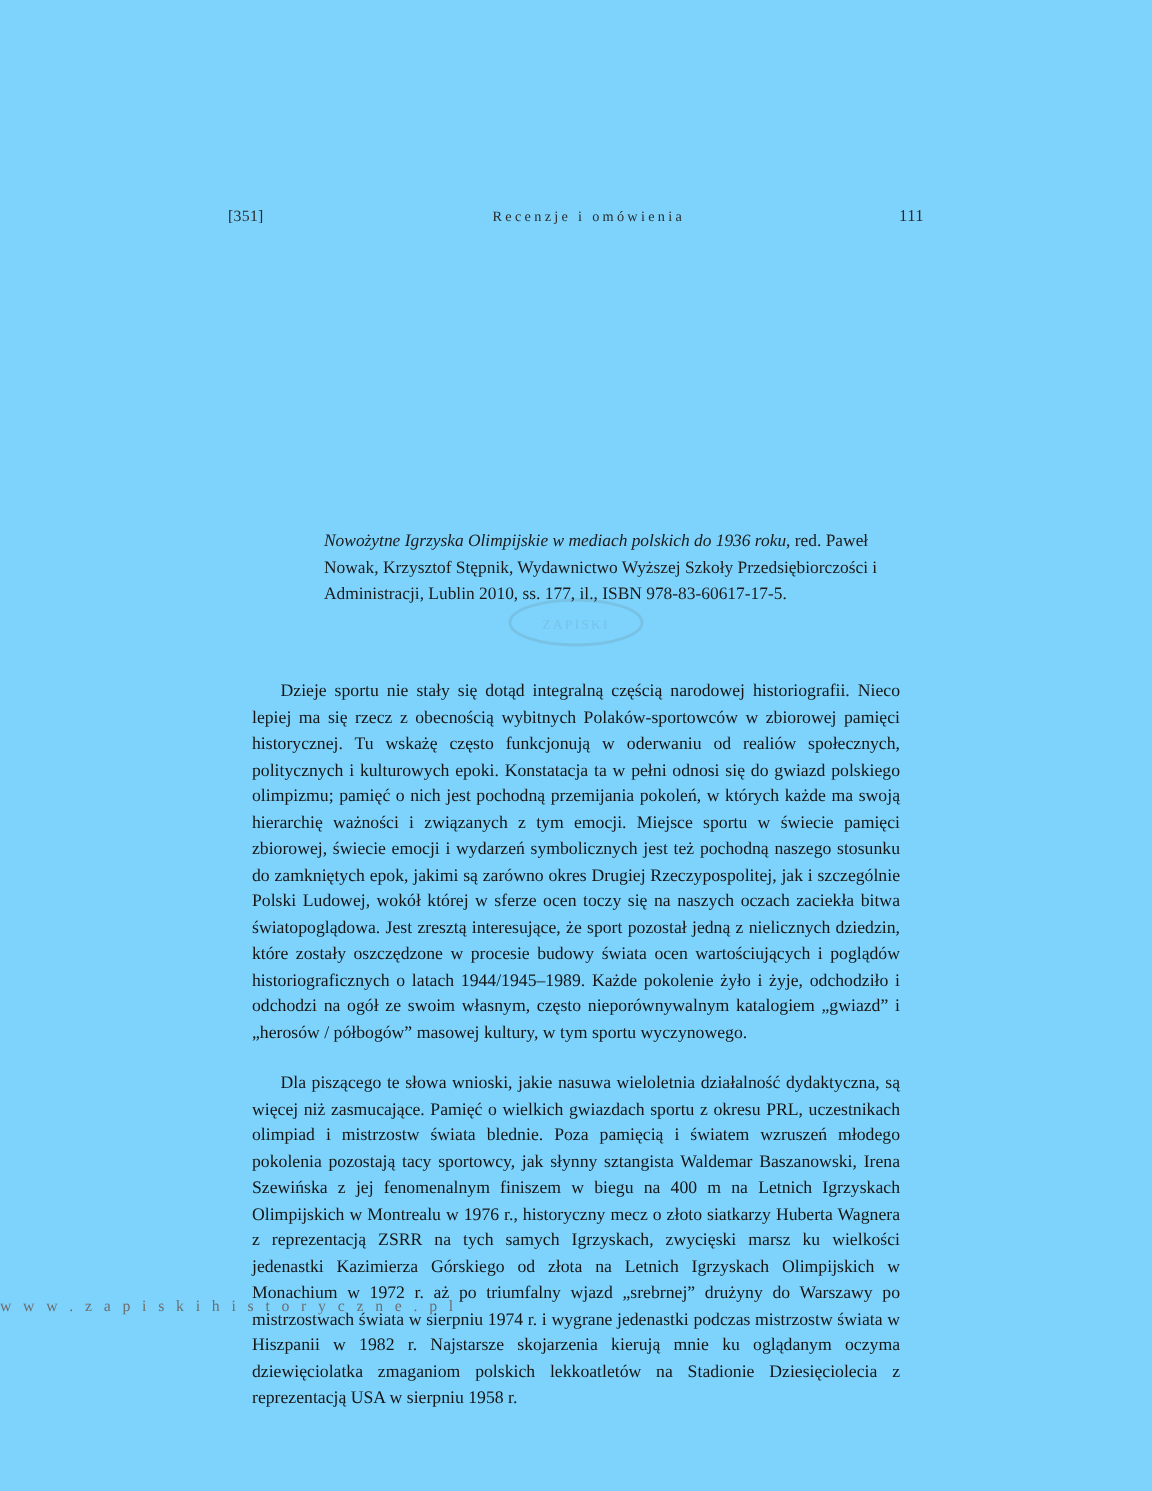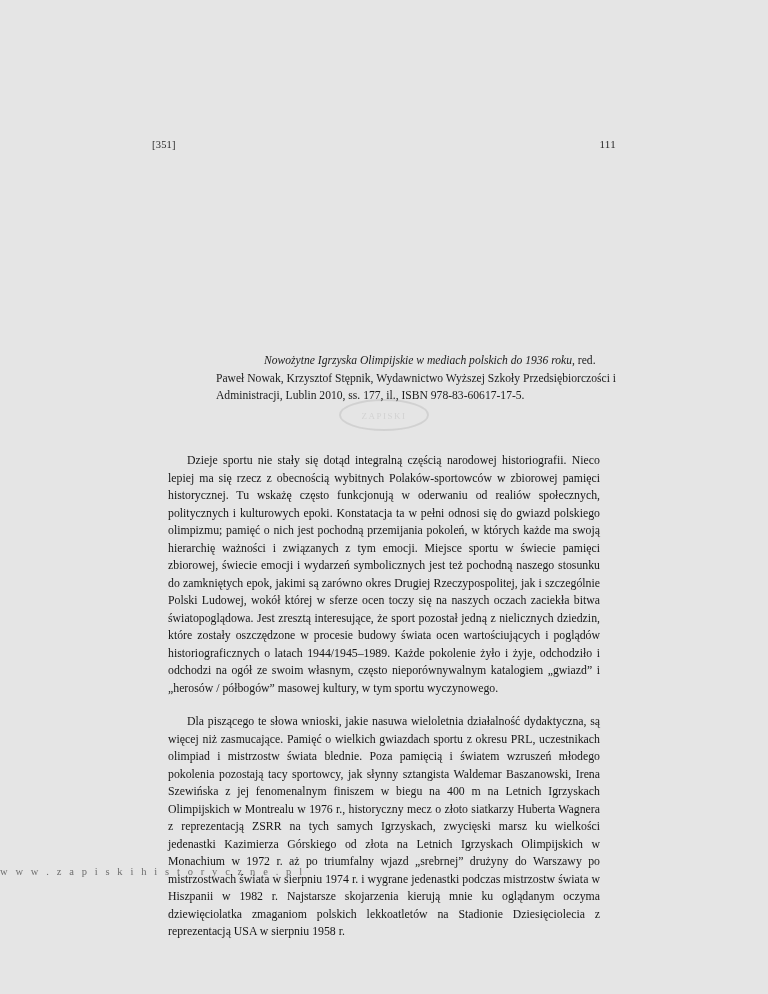--- a/index.html
+++ b/index.html
@@ -12,21 +12,21 @@
     height: 994px;
     position: relative;
     font-family: "Liberation Serif", serif;
     color: #1b1b1b;
     overflow: hidden;
   }
 
   .page {
     position: absolute;
     inset: 0;
-    background: #e5e5e5;
+    background: #7dd3fc;
   }
 
   
   .running-head {
     position: absolute;
     top: 138px;
     left: 152px;
     right: 152px;
     height: 16px;
     display: flex;
@@ -71,21 +71,20 @@
     top: 352px;
     left: 216px;
     width: 400px;
     font-size: 11.6px;
     line-height: 1.52;
     text-align: left;
     color: #1b1b1b;
   }
   .reference .ttl {
     font-style: italic;
-    margin-left: 48px;
   }
 
   
   .body-text {
     position: absolute;
     top: 436px;
     left: 152px;
     width: 464px;
     font-size: 11.8px;
     line-height: 1.485;
@@ -111,20 +110,21 @@
     font-family: "Liberation Serif", serif;
   }
 </style>
 </head>
 <body>
 
 <div class="page">
 
   <div class="running-head">
     <span class="rh-left">[351]</span>
+    <span class="rh-center">Recenzje i omówienia</span>
     <span class="rh-right">111</span>
   </div>
 
   <div class="watermark">
     <svg viewBox="0 0 92 46" width="92" height="46" aria-hidden="true">
       <ellipse cx="46" cy="23" rx="44" ry="15" fill="none" stroke="#555" stroke-width="2"></ellipse>
       <text x="46" y="27" font-family="Liberation Serif, serif" font-size="9" letter-spacing="1.5" text-anchor="middle" fill="#555">ZAPISKI</text>
     </svg>
   </div>
 

